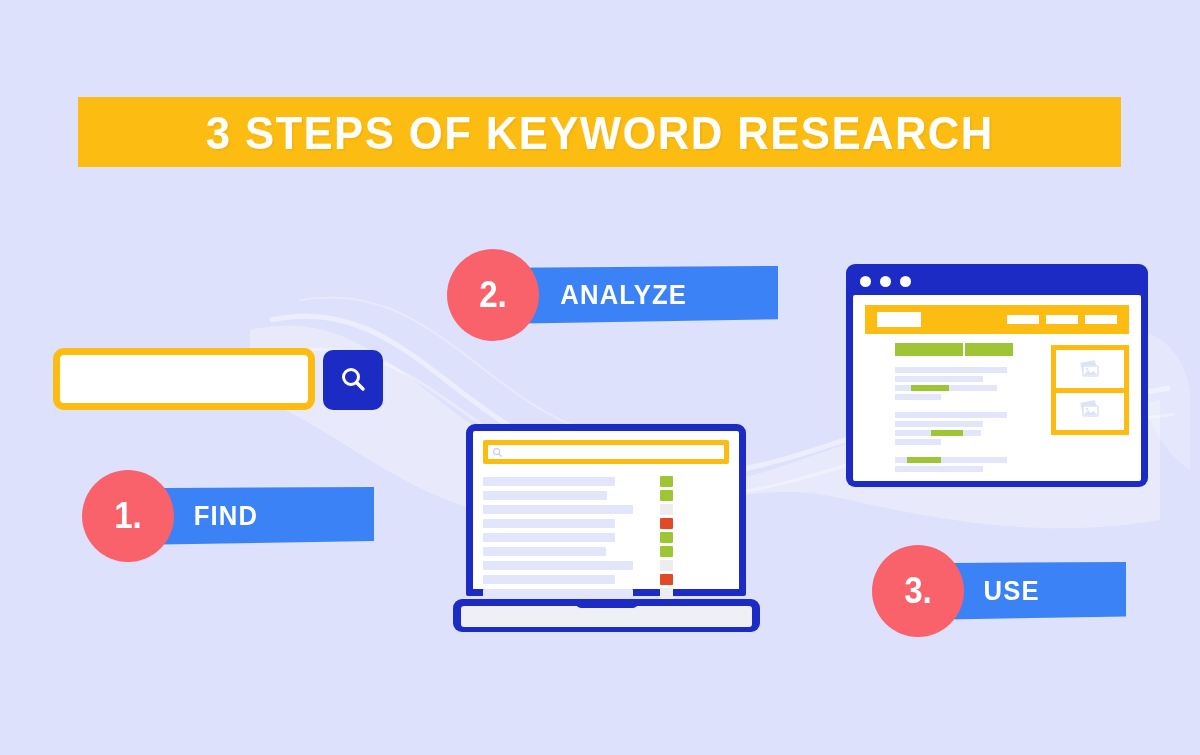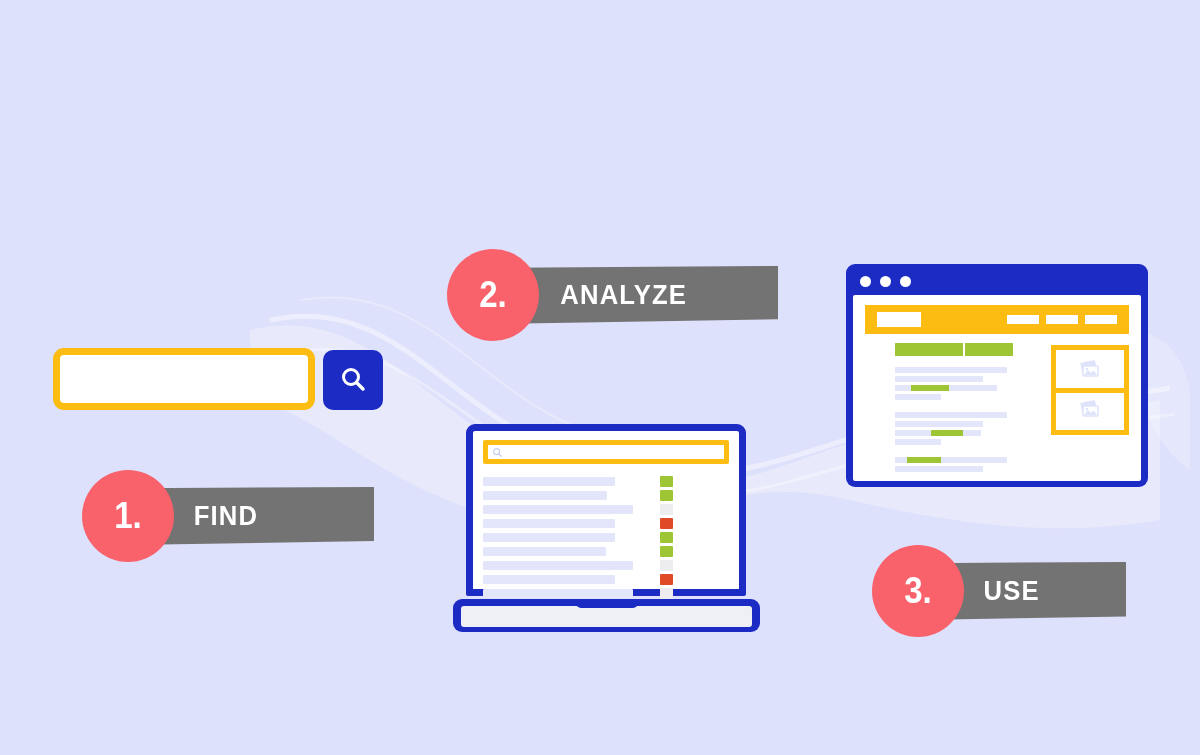--- a/index.html
+++ b/index.html
@@ -55,21 +55,21 @@
   
   .step {
     position: absolute;
     height: 92px;
   }
   .step-banner {
     position: absolute;
     left: 46px;
     top: 17px;
     height: 58px;
-    background: #737373;
+    background: #3b82f6;
     display: flex;
     align-items: center;
   }
   .step-banner-label {
     color: #ffffff;
     font-size: 27px;
     font-weight: bold;
     letter-spacing: 1.2px;
     white-space: nowrap;
     margin-left: 64px;
@@ -351,20 +351,23 @@
 <div id="canvas">
 
   <svg class="bg-waves" viewBox="0 0 1200 755" preserveAspectRatio="none">
     <path d="M250,330 C380,300 430,430 560,470 C700,512 760,470 860,440 C960,412 1060,420 1160,400 L1160,520 C1040,540 940,520 840,498 C720,472 660,540 520,520 C400,502 330,420 250,396 Z" fill="#ffffff" opacity="0.30"></path>
     <path d="M270,320 C400,292 450,420 580,458 C720,500 790,452 900,424 C1000,398 1080,404 1170,388" fill="none" stroke="#ffffff" stroke-width="5" opacity="0.45"></path>
     <path d="M290,352 C410,330 470,446 590,482 C720,520 800,474 910,448 C1010,424 1090,428 1175,414" fill="none" stroke="#ffffff" stroke-width="3" opacity="0.35"></path>
     <path d="M300,300 C430,278 480,400 600,436" fill="none" stroke="#ffffff" stroke-width="2" opacity="0.30"></path>
     <path d="M1140,330 C1170,340 1185,360 1190,392 L1190,470 C1160,450 1140,410 1136,364 Z" fill="#ffffff" opacity="0.22"></path>
   </svg>
 
+  <div class="title-banner">
+    <span class="title-text">3 STEPS OF KEYWORD RESEARCH</span>
+  </div>
 
   <div class="step" id="step-1">
     <div class="step-banner">
       <span class="step-banner-label">FIND</span>
     </div>
     <div class="step-circle">
       <span class="step-num">1.</span>
     </div>
   </div>
 

